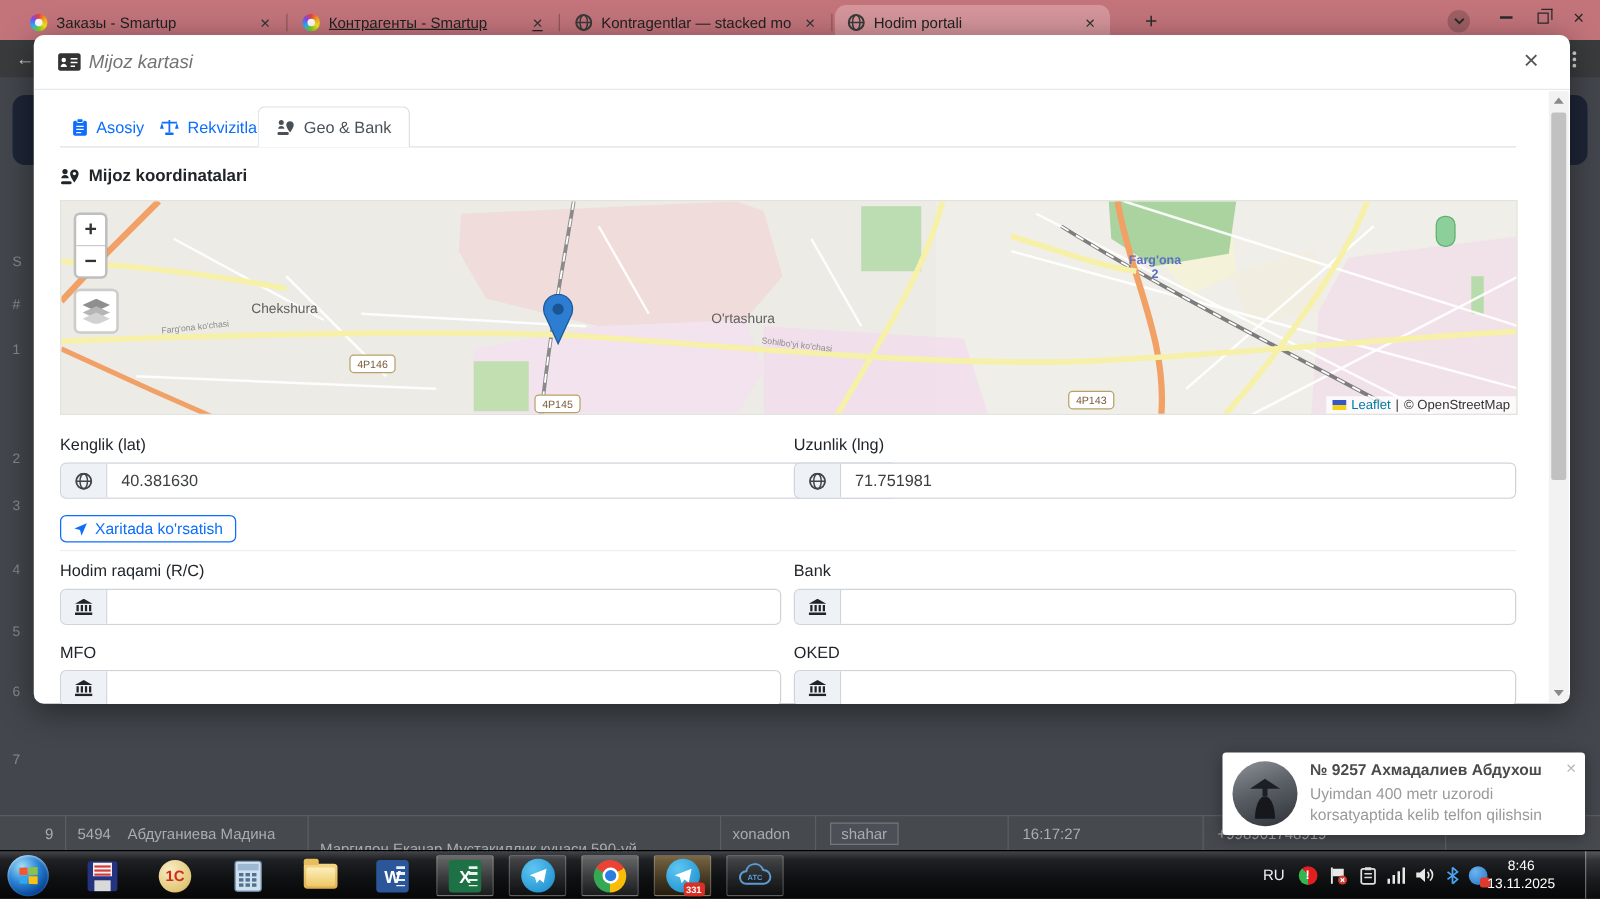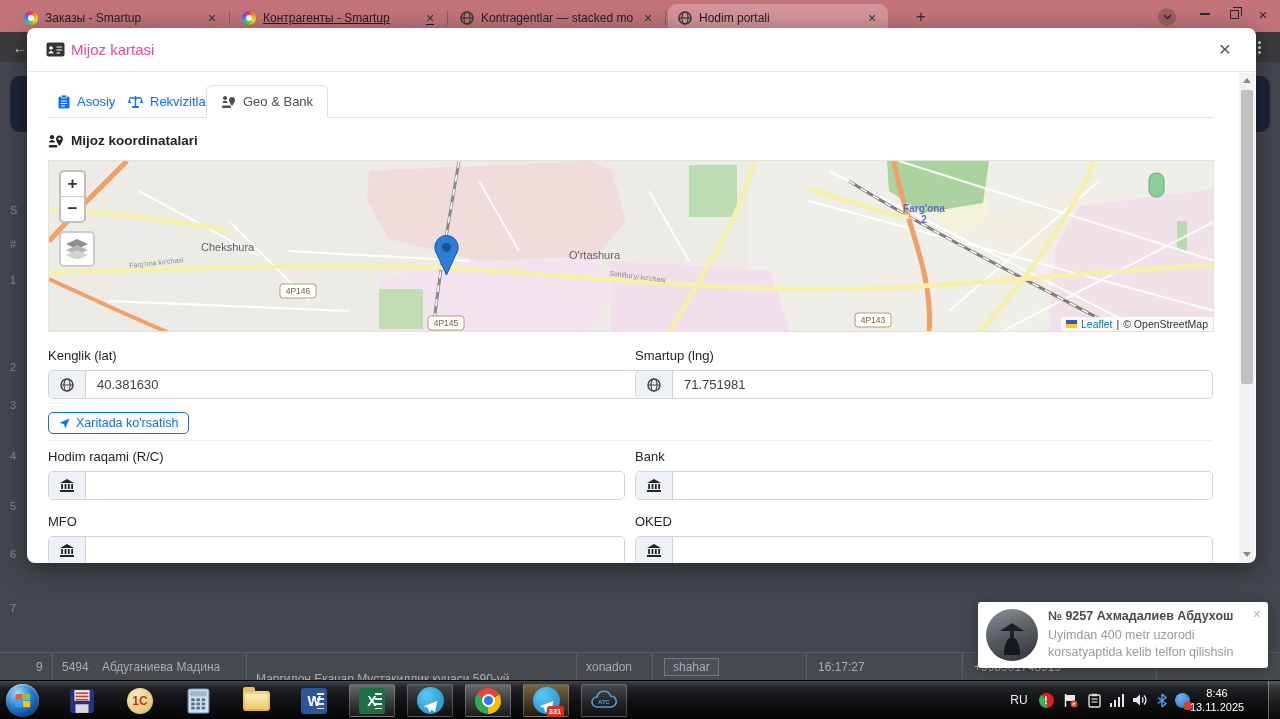--- a/index.html
+++ b/index.html
@@ -59,21 +59,21 @@
              border-top:1px solid #5a5d61; color:#a9adb2; font-size:12px; }
   .btm-cell { position:absolute; top:0; height:28px; display:flex; align-items:center; white-space:nowrap; overflow:hidden; }
   .btm-sep { position:absolute; top:0; height:28px; width:1px; background:#5b5e63; }
   .cellbox { border:1px solid #74777c; background:#4c4f55; padding:1px 8px; }
 
   
   .modal { position:absolute; left:27px; top:28px; width:1229px; height:535px; background:#fff;
            border-radius:8px; box-shadow:0 6px 26px rgba(0,0,0,.45); overflow:hidden; z-index:5; }
   .m-header { position:absolute; left:0; top:0; width:100%; height:44px; border-bottom:1px solid #e7e9ec;
               display:flex; align-items:center; }
-  .m-title { margin-left:44px; font-size:15px; color:#ec4899; font-weight:500; }
+  .m-title { margin-left:44px; font-size:15px; color:#737373; font-weight:500;font-style:italic; }
   .m-hicon { position:absolute; left:19px; top:14px; }
   .m-close { position:absolute; right:18px; top:8px; width:26px; height:26px; display:flex; align-items:center;
              justify-content:center; font-size:21px; color:#555; }
   .m-nav-line { position:absolute; left:21px; right:43px; top:89px; border-bottom:1px solid #dee2e6; }
   .mtab { position:absolute; top:58px; height:31px; display:flex; align-items:center; gap:7px;
           font-size:13px; color:#0d6efd; padding:0 6px; }
   .mtab.active { top:57px; height:33px; background:#fff; border:1px solid #dee2e6; border-bottom:1px solid #fff;
                  border-radius:6px 6px 0 0; color:#495057; padding:0 14px; z-index:2; }
   .sect-h { position:absolute; left:21px; top:105px; display:flex; align-items:center; gap:7px;
             font-size:13.5px; font-weight:700; color:#212529; }
@@ -141,21 +141,21 @@
   .flag4 i:nth-child(3){background:#30a7ef;} .flag4 i:nth-child(4){background:#fdc112;}
   .ic1c { width:26px; height:26px; border-radius:50%; background:radial-gradient(circle at 35% 30%, #f7ecc4, #e3c878 70%, #b9944a);
           display:flex; align-items:center; justify-content:center; font-size:12px; font-weight:700; color:#d22a1e; }
   .icword { width:26px; height:26px; border-radius:3px; background:#2b579a; color:#fff; display:flex;
             align-items:center; justify-content:center; font-weight:700; font-size:14px; position:relative; }
   .icexcel { width:26px; height:26px; border-radius:3px; background:#1e7145; color:#fff; display:flex;
              align-items:center; justify-content:center; font-weight:700; font-size:14px; position:relative; }
   .doclines { position:absolute; right:3px; top:5px; width:7px; height:16px;
               background:repeating-linear-gradient(#fff 0 2px, transparent 2px 5px); opacity:.9; }
   .ictg { width:27px; height:27px; border-radius:50%; background:radial-gradient(circle at 35% 30%, #5fc6f2, #2898d4 75%);
-          display:flex; align-items:flex-end; justify-content:center; position:relative; }
+          display:flex; align-items:center; justify-content:center; position:relative; }
   .badge331 { position:absolute; right:-4px; bottom:-3px; min-width:17px; height:11px; background:#d93025;
               border-radius:3px; color:#fff; font-size:7.5px; font-weight:700; display:flex; align-items:center;
               justify-content:center; padding:0 2px; }
   .icchrome { width:26px; height:26px; border-radius:50%;
               background:conic-gradient(from -60deg, #ea4335 0 120deg, #fbbc05 0 240deg, #34a853 0 360deg);
               display:flex; align-items:center; justify-content:center; }
   .icchrome .w { width:13px; height:13px; border-radius:50%; background:#fff; display:flex; align-items:center; justify-content:center; }
   .icchrome .b { width:9px; height:9px; border-radius:50%; background:#2a7de1; }
   .folder { position:relative; width:27px; height:20px; background:linear-gradient(#f5d787,#e0af4e); border-radius:2px 3px 3px 3px; }
   .folder::before { content:""; position:absolute; left:0; top:-4px; width:12px; height:5px; background:#e8bd5e; border-radius:2px 2px 0 0; }
@@ -463,21 +463,21 @@
     <div class="igroup" style="left:21px; top:342px; width:670px;">
       <span class="iaddon">
           <svg width="14" height="14" viewBox="0 0 14 14">
             <circle cx="7" cy="7" r="6" fill="none" stroke="#41464b" stroke-width="1.5"></circle>
             <line x1="1" y1="7" x2="13" y2="7" stroke="#41464b" stroke-width="1.2"></line>
             <ellipse cx="7" cy="7" rx="3" ry="6" fill="none" stroke="#41464b" stroke-width="1.2"></ellipse>
           </svg>
         </span>
       <input class="ifield" value="40.381630" style="">
     </div>
-    <span class="flabel" style="left:608px; top:320px;">Smartup (lng)</span>
+    <span class="flabel" style="left:608px; top:320px;">Uzunlik (lng)</span>
     <div class="igroup" style="left:608px; top:342px; width:578px;">
       <span class="iaddon">
           <svg width="14" height="14" viewBox="0 0 14 14">
             <circle cx="7" cy="7" r="6" fill="none" stroke="#41464b" stroke-width="1.5"></circle>
             <line x1="1" y1="7" x2="13" y2="7" stroke="#41464b" stroke-width="1.2"></line>
             <ellipse cx="7" cy="7" rx="3" ry="6" fill="none" stroke="#41464b" stroke-width="1.2"></ellipse>
           </svg>
         </span>
       <input class="ifield" value="71.751981" style="">
     </div>

